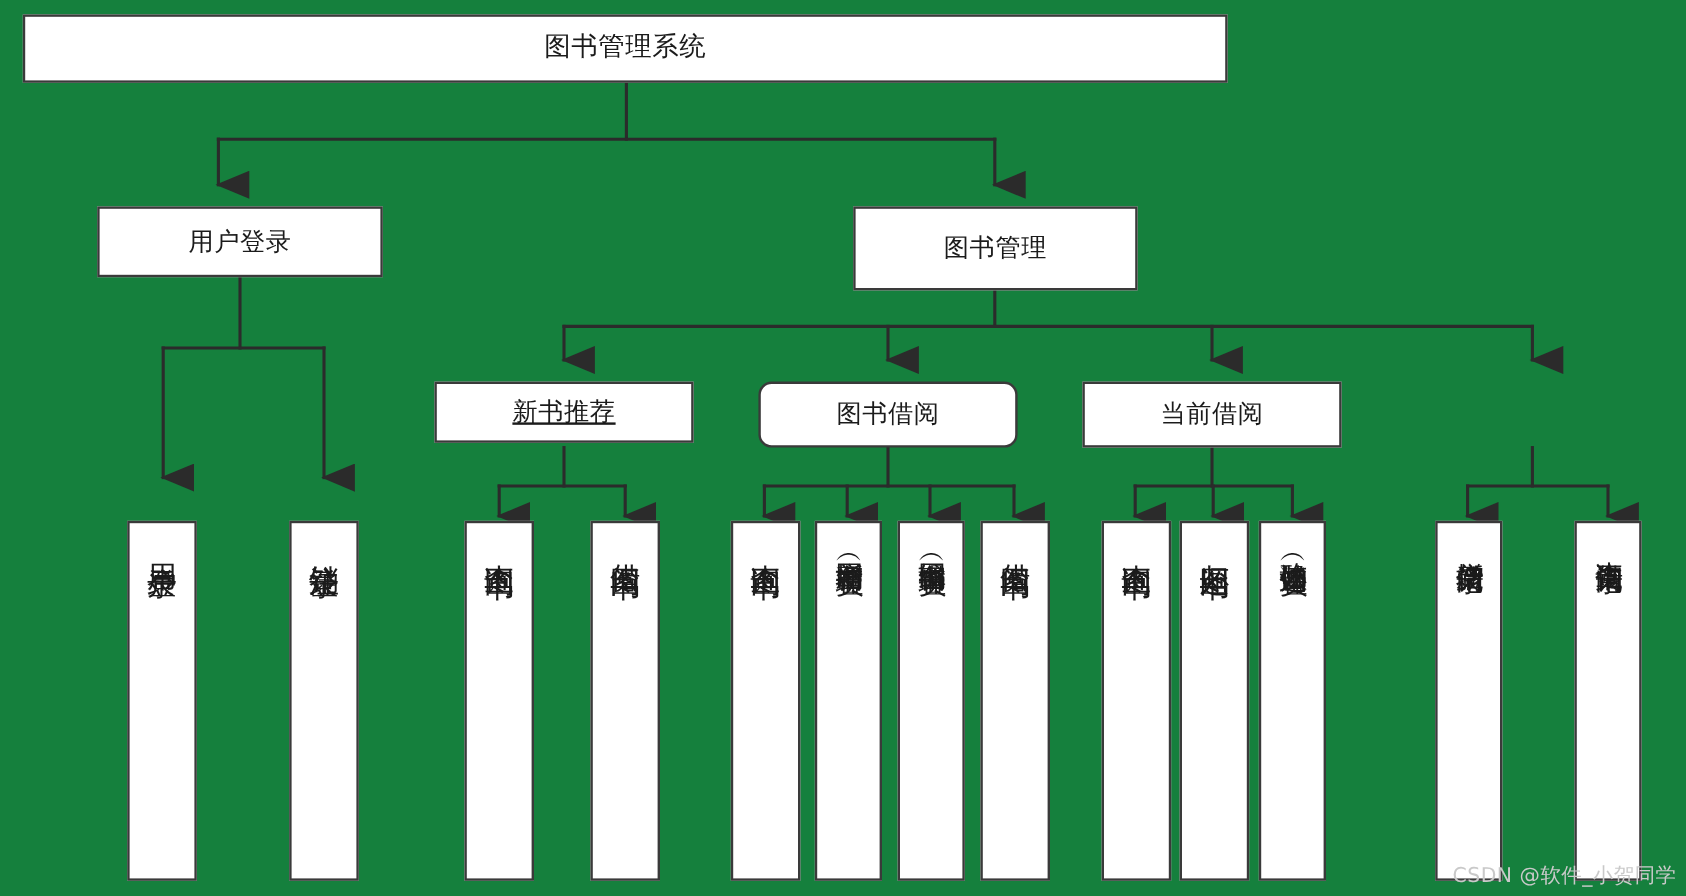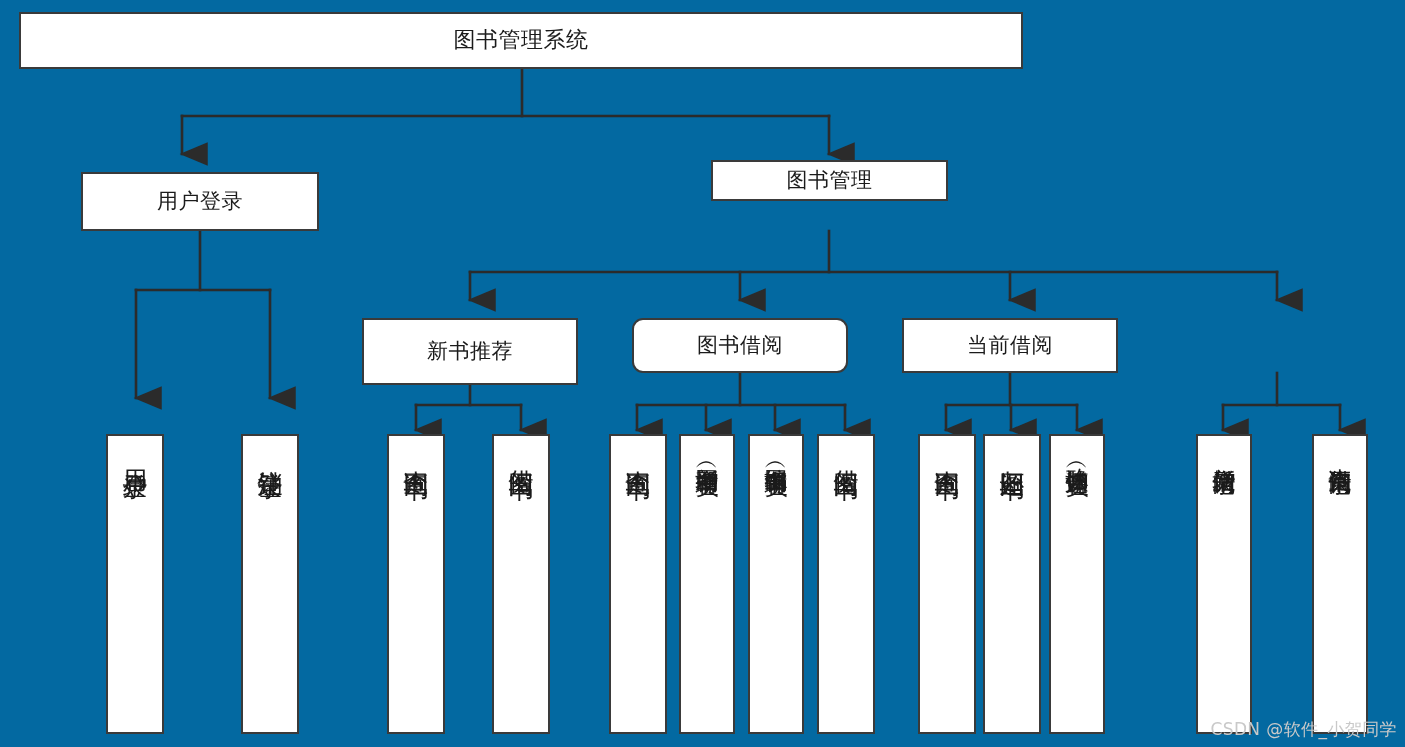--- a/index.html
+++ b/index.html
@@ -1,21 +1,21 @@
 <!DOCTYPE html>
 <html><head>
 <meta charset="utf-8">
 <title>图书管理系统 结构图</title>
 <style>
   html,body{margin:0;padding:0;background:#ffffff;}
   body{
     font-family:"DejaVu Sans","Liberation Sans",sans-serif;
     width:1405px;height:747px;overflow:hidden;
   }
-  #stage{position:relative;width:1405px;height:747px;background:#0369a1;}
+  #stage{position:relative;width:1405px;height:747px;background:#15803d;}
   svg#wires{position:absolute;left:0;top:0;width:1405px;height:747px;}
 
   .node{
     position:absolute;
     box-sizing:border-box;
     background:#ffffff;
     border:2px solid #3a3a3a;
     display:flex;
     align-items:center;
     justify-content:center;
@@ -117,25 +117,25 @@
     </g>
   </svg>
 
   <div class="node root horiz" style="left:19px;top:12px;width:1004px;height:57px;">
     <span class="lbl">图书管理系统</span>
   </div>
 
   <div class="node horiz" style="left:81px;top:172px;width:238px;height:59px;">
     <span class="lbl">用户登录</span>
   </div>
-  <div class="node horiz" style="left:711px;top:160px;width:237px;height:41px;">
+  <div class="node horiz" style="left:711px;top:172px;width:237px;height:70px;">
     <span class="lbl">图书管理</span>
   </div>
 
-  <div class="node horiz" style="left:362px;top:318px;width:216px;height:67px;">
+  <div class="node horiz" style="left:362px;top:318px;width:216px;height:51px;text-decoration:underline;">
     <span class="lbl">新书推荐</span>
   </div>
   <div class="node horiz" style="left:632px;top:318px;width:216px;height:55px;border-radius:11px;">
     <span class="lbl">图书借阅</span>
   </div>
   <div class="node horiz" style="left:902px;top:318px;width:216px;height:55px;">
     <span class="lbl">当前借阅</span>
   </div>
 
   <div class="node vert" style="left:106px;top:434px;width:58px;height:300px;">

